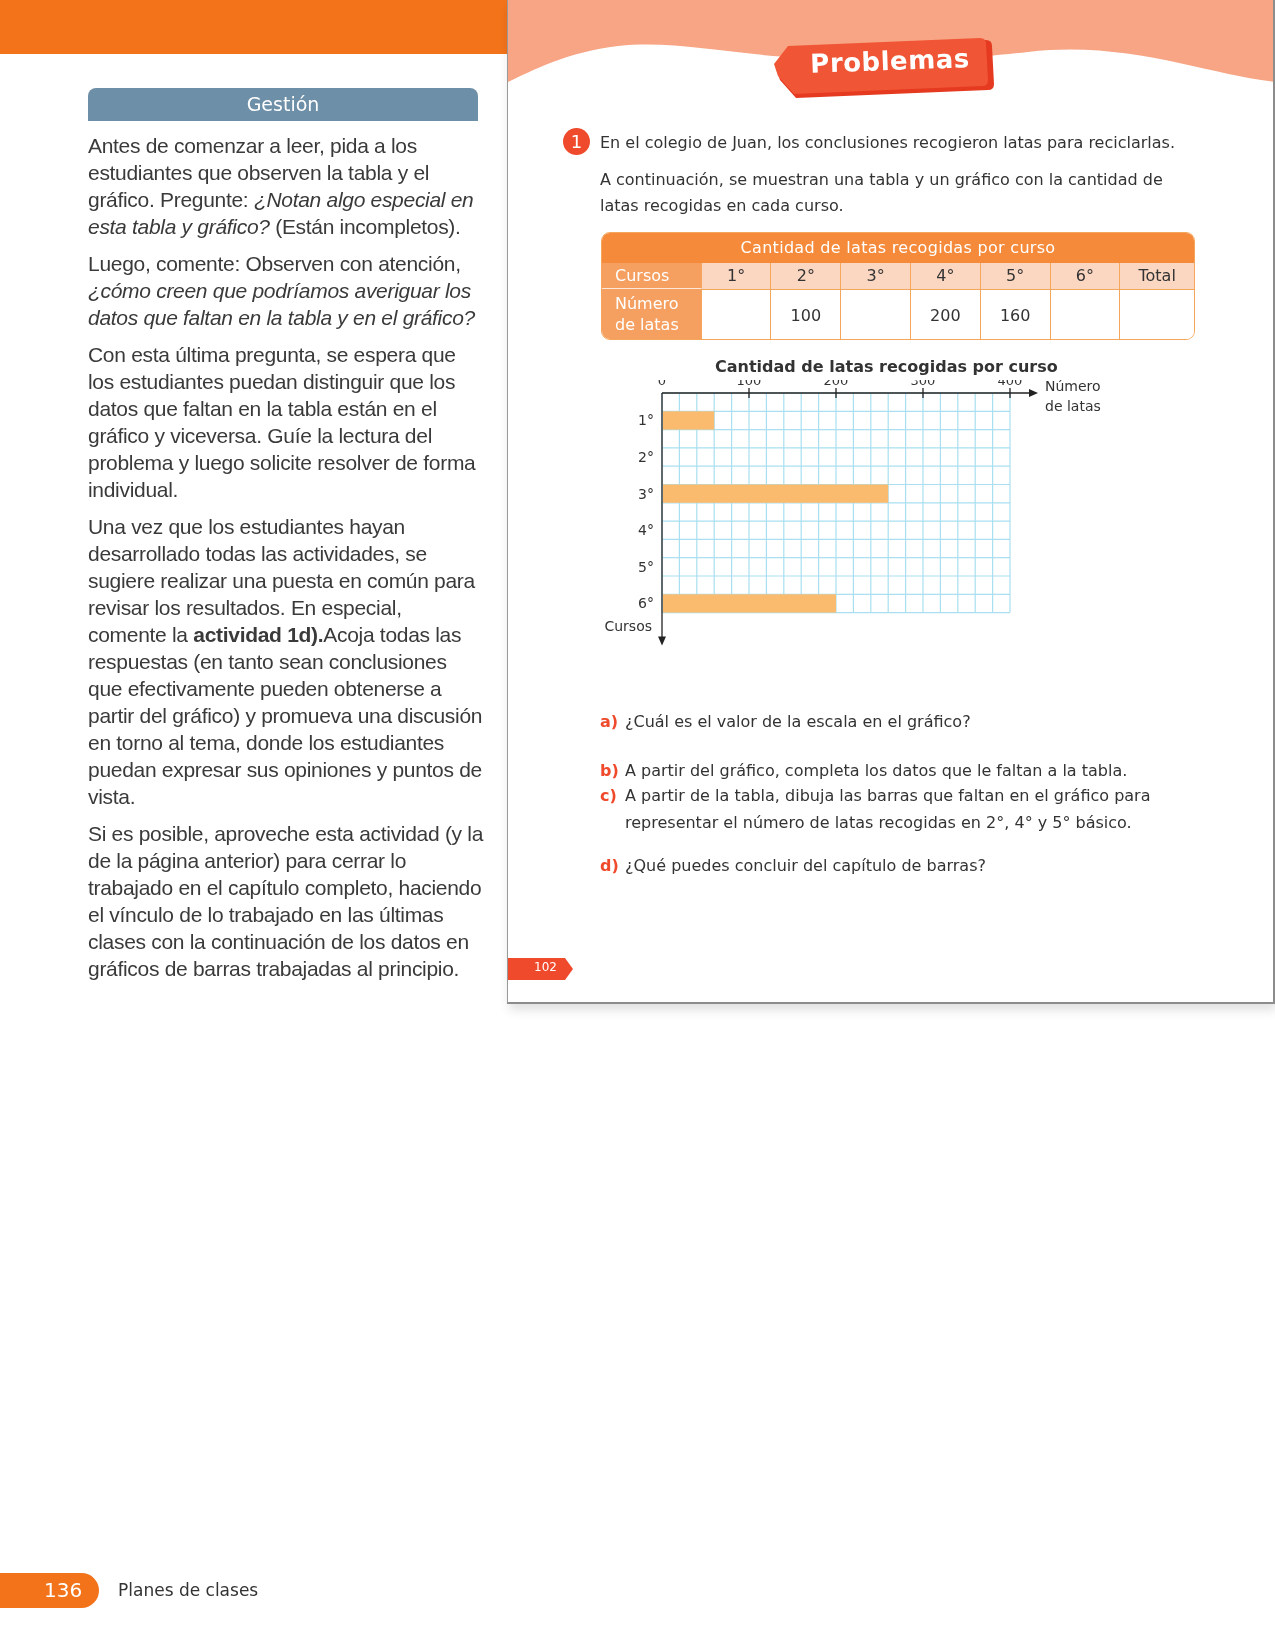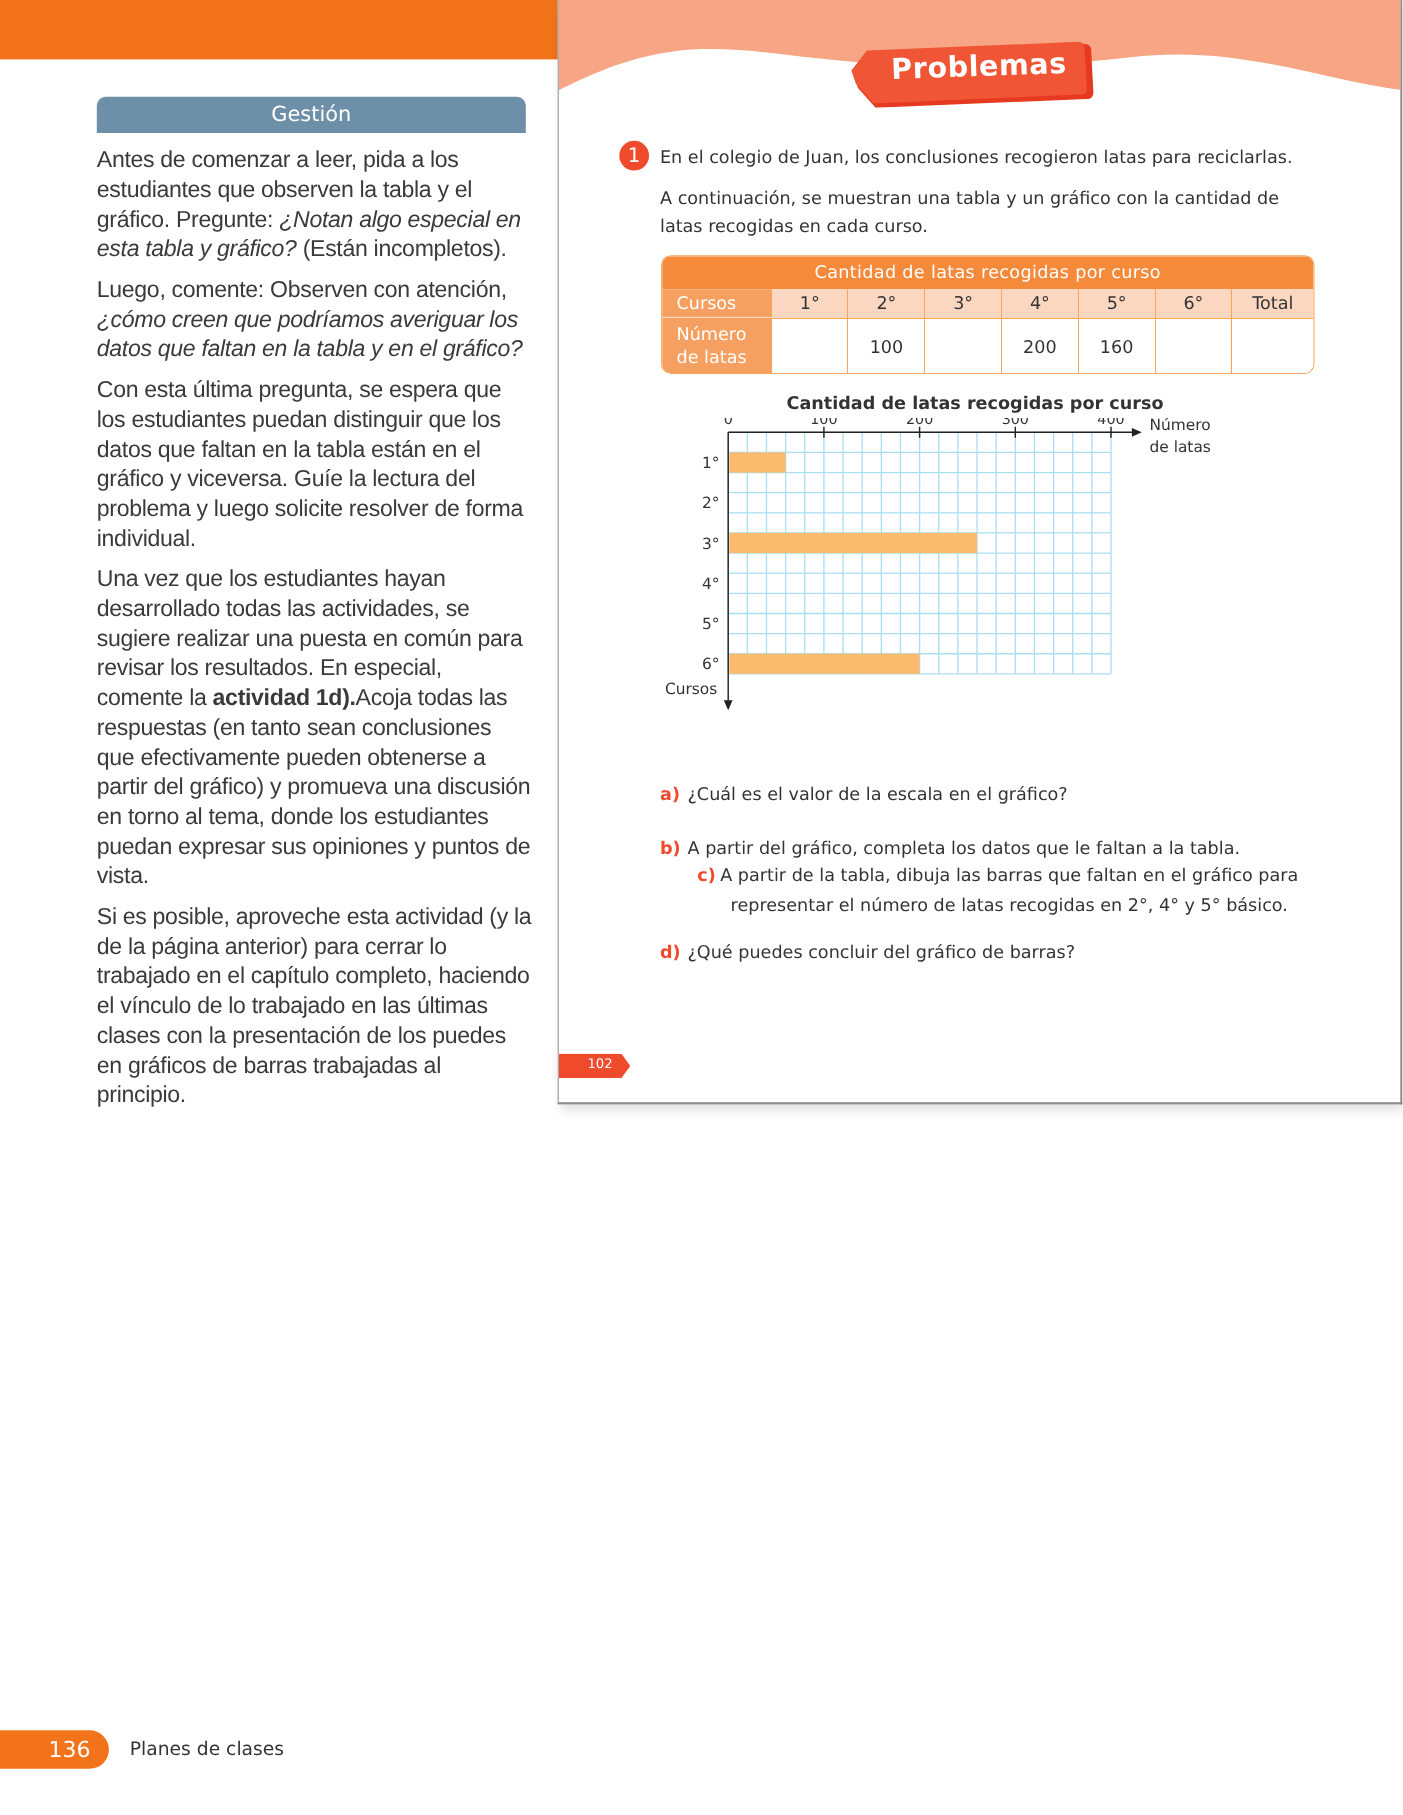--- a/index.html
+++ b/index.html
@@ -100,21 +100,21 @@
 <body>
 
 <div class="top-band"></div>
 
 <div class="gestion-header">Gestión</div>
 <div class="gestion-body" id="gestion-body">
     <p><span>Antes de comenzar a leer, pida a los estudiantes que observen la tabla y el gráfico. Pregunte: </span><i>¿Notan algo especial en esta tabla y gráfico?</i><span> (Están incompletos).</span></p>
     <p><span>Luego, comente: Observen con atención, </span><i>¿cómo creen que podríamos averiguar los datos que faltan en la tabla y en el gráfico?</i></p>
     <p><span>Con esta última pregunta, se espera que los estudiantes puedan distinguir que los datos que faltan en la tabla están en el gráfico y viceversa. Guíe la lectura del problema y luego solicite resolver de forma individual.</span></p>
     <p><span>Una vez que los estudiantes hayan desarrollado todas las actividades, se sugiere realizar una puesta en común para revisar los resultados. En especial, comente la </span><b>actividad 1d).</b><span>Acoja todas las respuestas (en tanto sean conclusiones que efectivamente pueden obtenerse a partir del gráfico) y promueva una discusión en torno al tema, donde los estudiantes puedan expresar sus opiniones y puntos de vista.</span></p>
-    <p><span>Si es posible, aproveche esta actividad (y la de la página anterior) para cerrar lo trabajado en el capítulo completo, haciendo el vínculo de lo trabajado en las últimas clases con la presentación de los puedes en gráficos de barras trabajadas al principio.</span></p>
+    <p><span>Si es posible, aproveche esta actividad (y la de la página anterior) para cerrar lo trabajado en el capítulo completo, haciendo el vínculo de lo trabajado en las últimas clases con la continuación de los datos en gráficos de barras trabajadas al principio.</span></p>
   </div>
 
 <div class="page">
   <svg class="page-wave" viewBox="0 0 768 100" preserveAspectRatio="none">
     <path d="M0 0 H768 V82 C700 75 620 40 520 52 C430 62 380 62 300 58 C220 55 170 40 110 46 C60 52 25 70 0 82 Z" fill="#f7a584"></path>
   </svg>
   <svg class="problemas-tag" viewBox="0 0 232 62">
     <path d="M24 14 L220 4 Q226 4 226 10 L228 48 Q228 54 222 54 L30 62 L14 44 L10 32 Z" fill="#e53a20"></path>
     <path d="M22 10 L214 2 Q220 2 220 8 L222 44 Q222 50 216 50 L28 58 L12 40 L8 28 Z" fill="#f05535"></path>
   </svg>
@@ -213,26 +213,26 @@
       <text x="56" y="228.45000000000002" font-size="14" text-anchor="end" fill="#333" font-family="DejaVu Sans, sans-serif">6°</text>
       <text x="54" y="250.60000000000002" font-size="14" text-anchor="end" fill="#333" font-family="DejaVu Sans, sans-serif">Cursos</text>
     </svg>
 
   <div class="q" style="top:708px;">
     <span class="ql">a)</span><span class="qt">¿Cuál es el valor de la escala en el gráfico?</span>
   </div>
   <div class="q" style="top:745px;margin-top:12px;">
     <span class="ql">b)</span><span class="qt">A partir del gráfico, completa los datos que le faltan a la tabla.</span>
   </div>
-  <div class="q" style="top:782px;text-align:center;">
+  <div class="q" style="top:782px;">
     <span class="ql">c)</span><span class="qt">A partir de la tabla, dibuja las barras que faltan en el gráfico para</span>
     <span class="indent">representar el número de latas recogidas en 2°, 4° y 5° básico.</span>
   </div>
   <div class="q" style="top:852px;">
-    <span class="ql">d)</span><span class="qt">¿Qué puedes concluir del gráfico de barras?</span>
+    <span class="ql">d)</span><span class="qt">¿Qué puedes concluir del capítulo de barras?</span>
   </div>
 
   <svg class="footer-tag" viewBox="0 0 65 22">
     <path d="M0 0 H57 L65 11 L57 22 H0 Z" fill="#ef4a2c"></path>
   </svg>
   <div class="footer-num">102</div>
   <div class="footer-unit">Unidad 4</div>
 </div>
 
 <div class="bottom-pill"></div>

